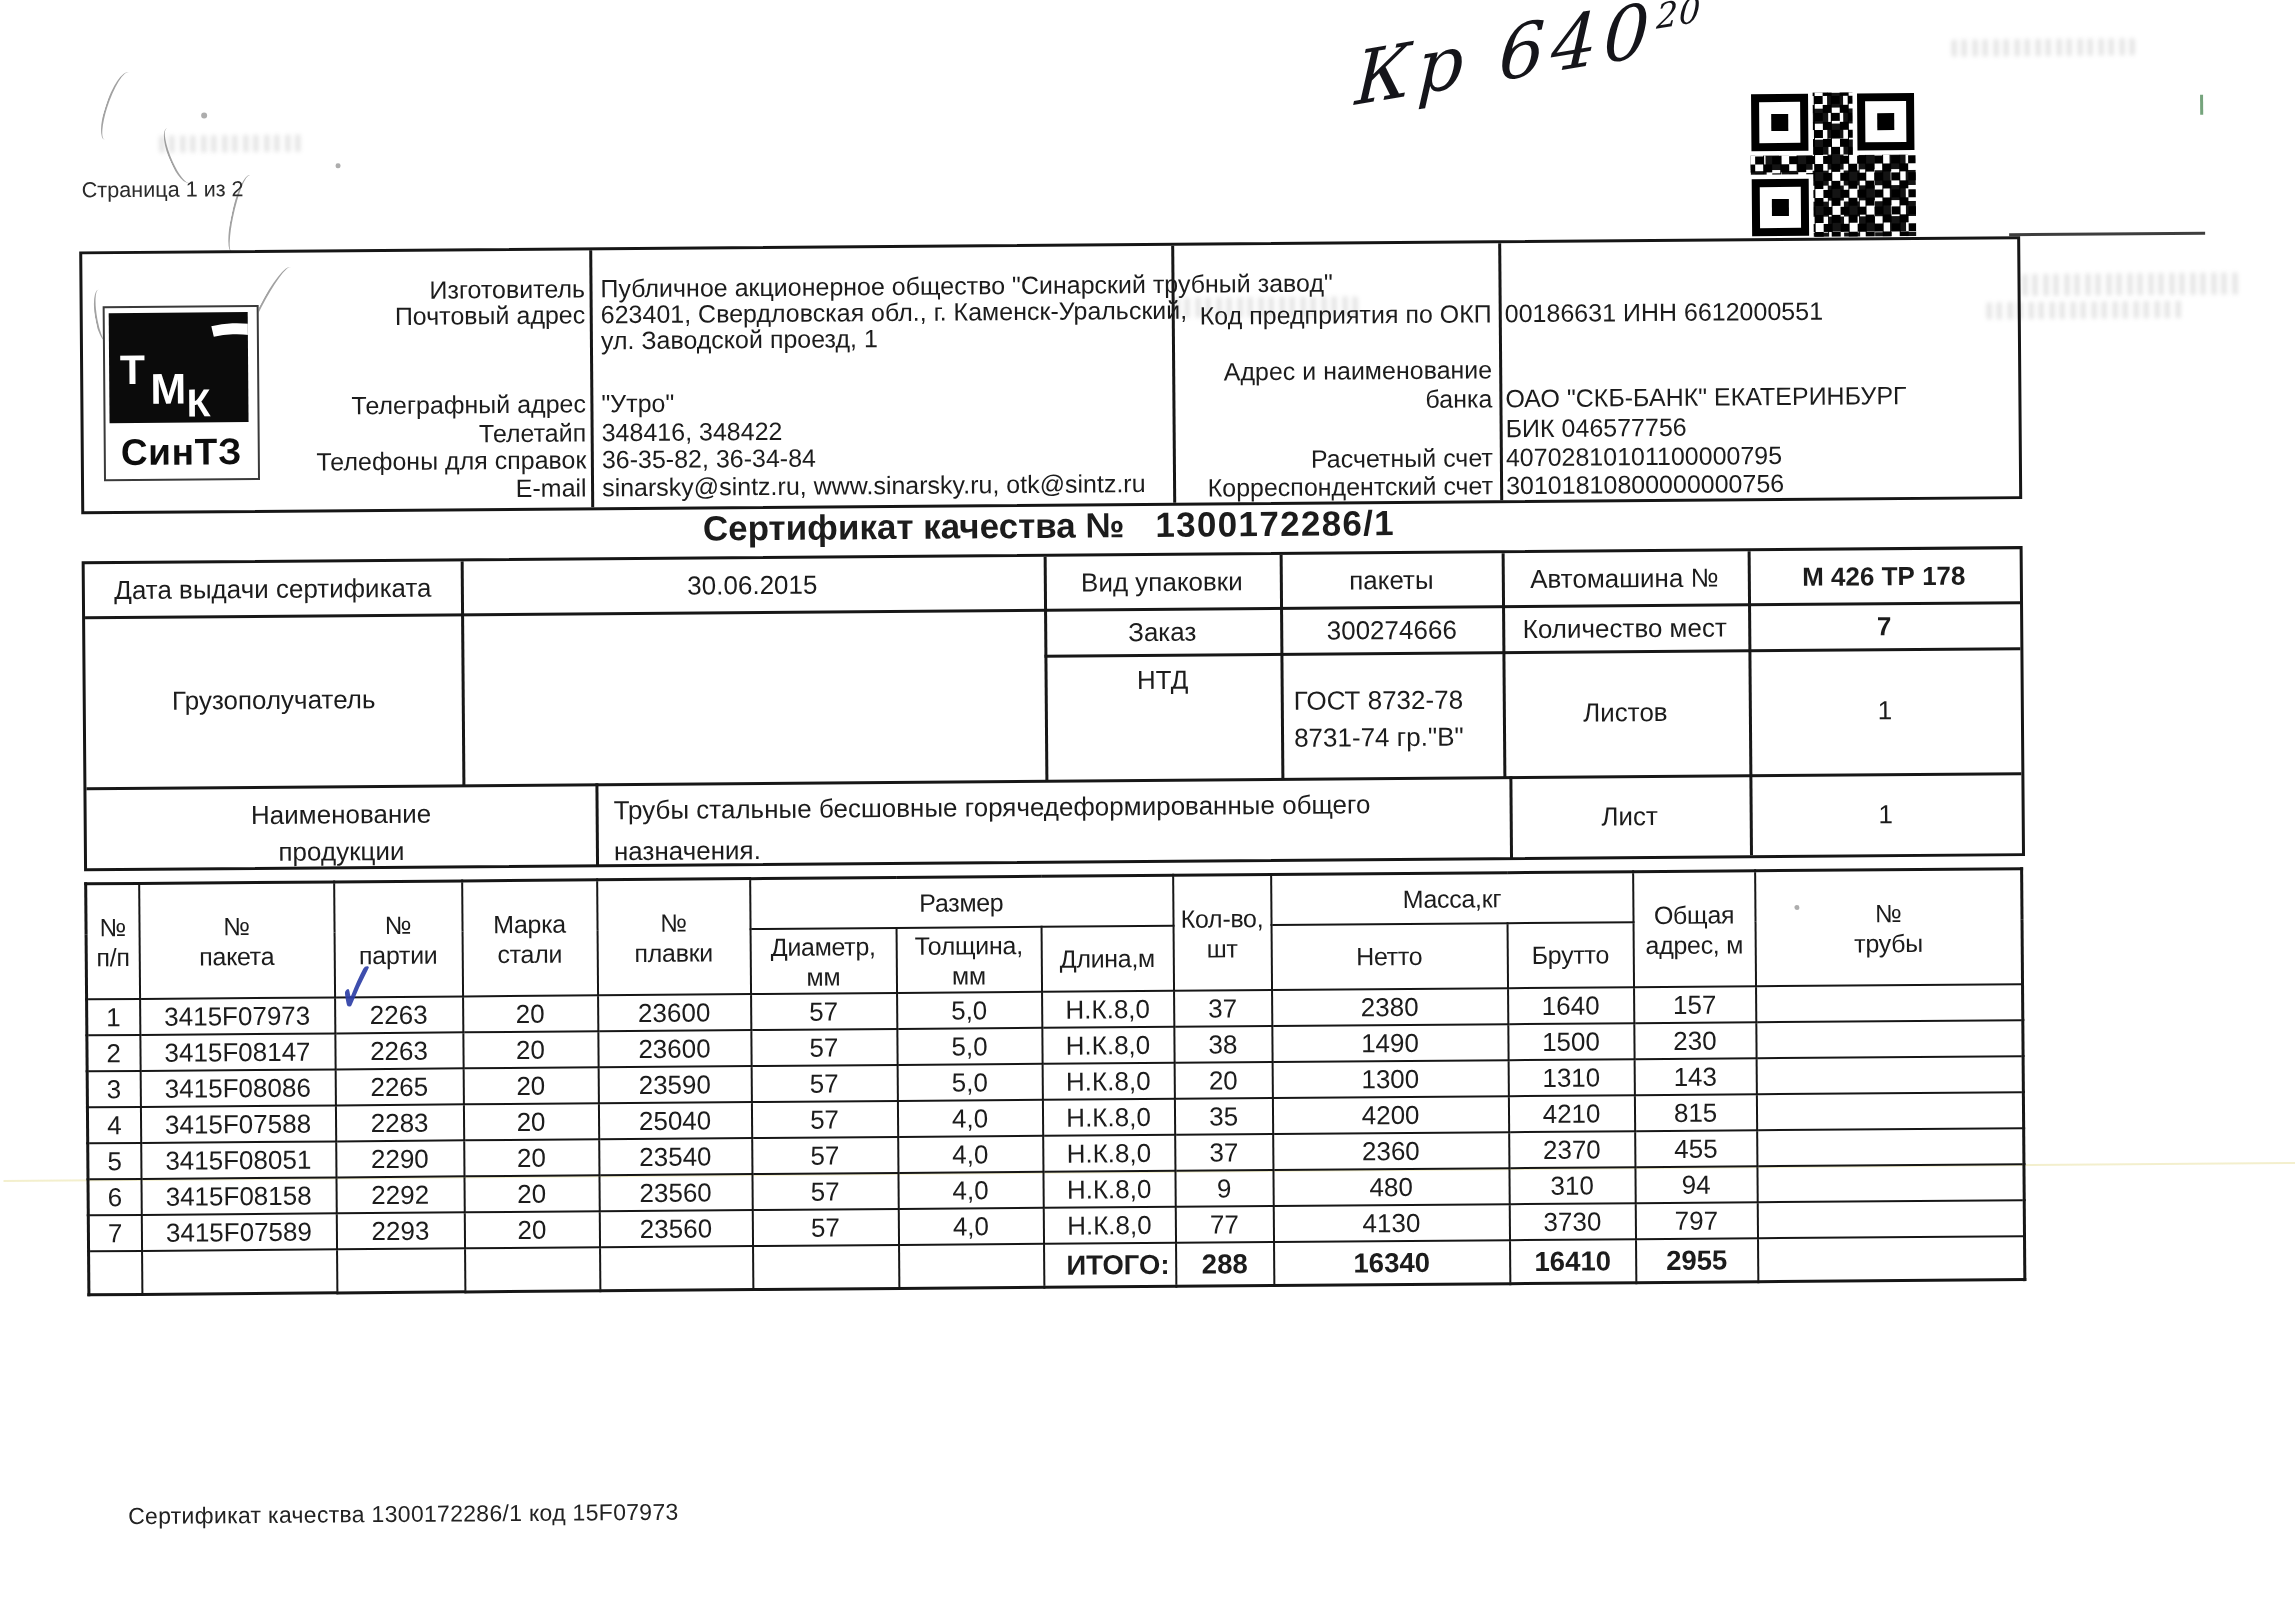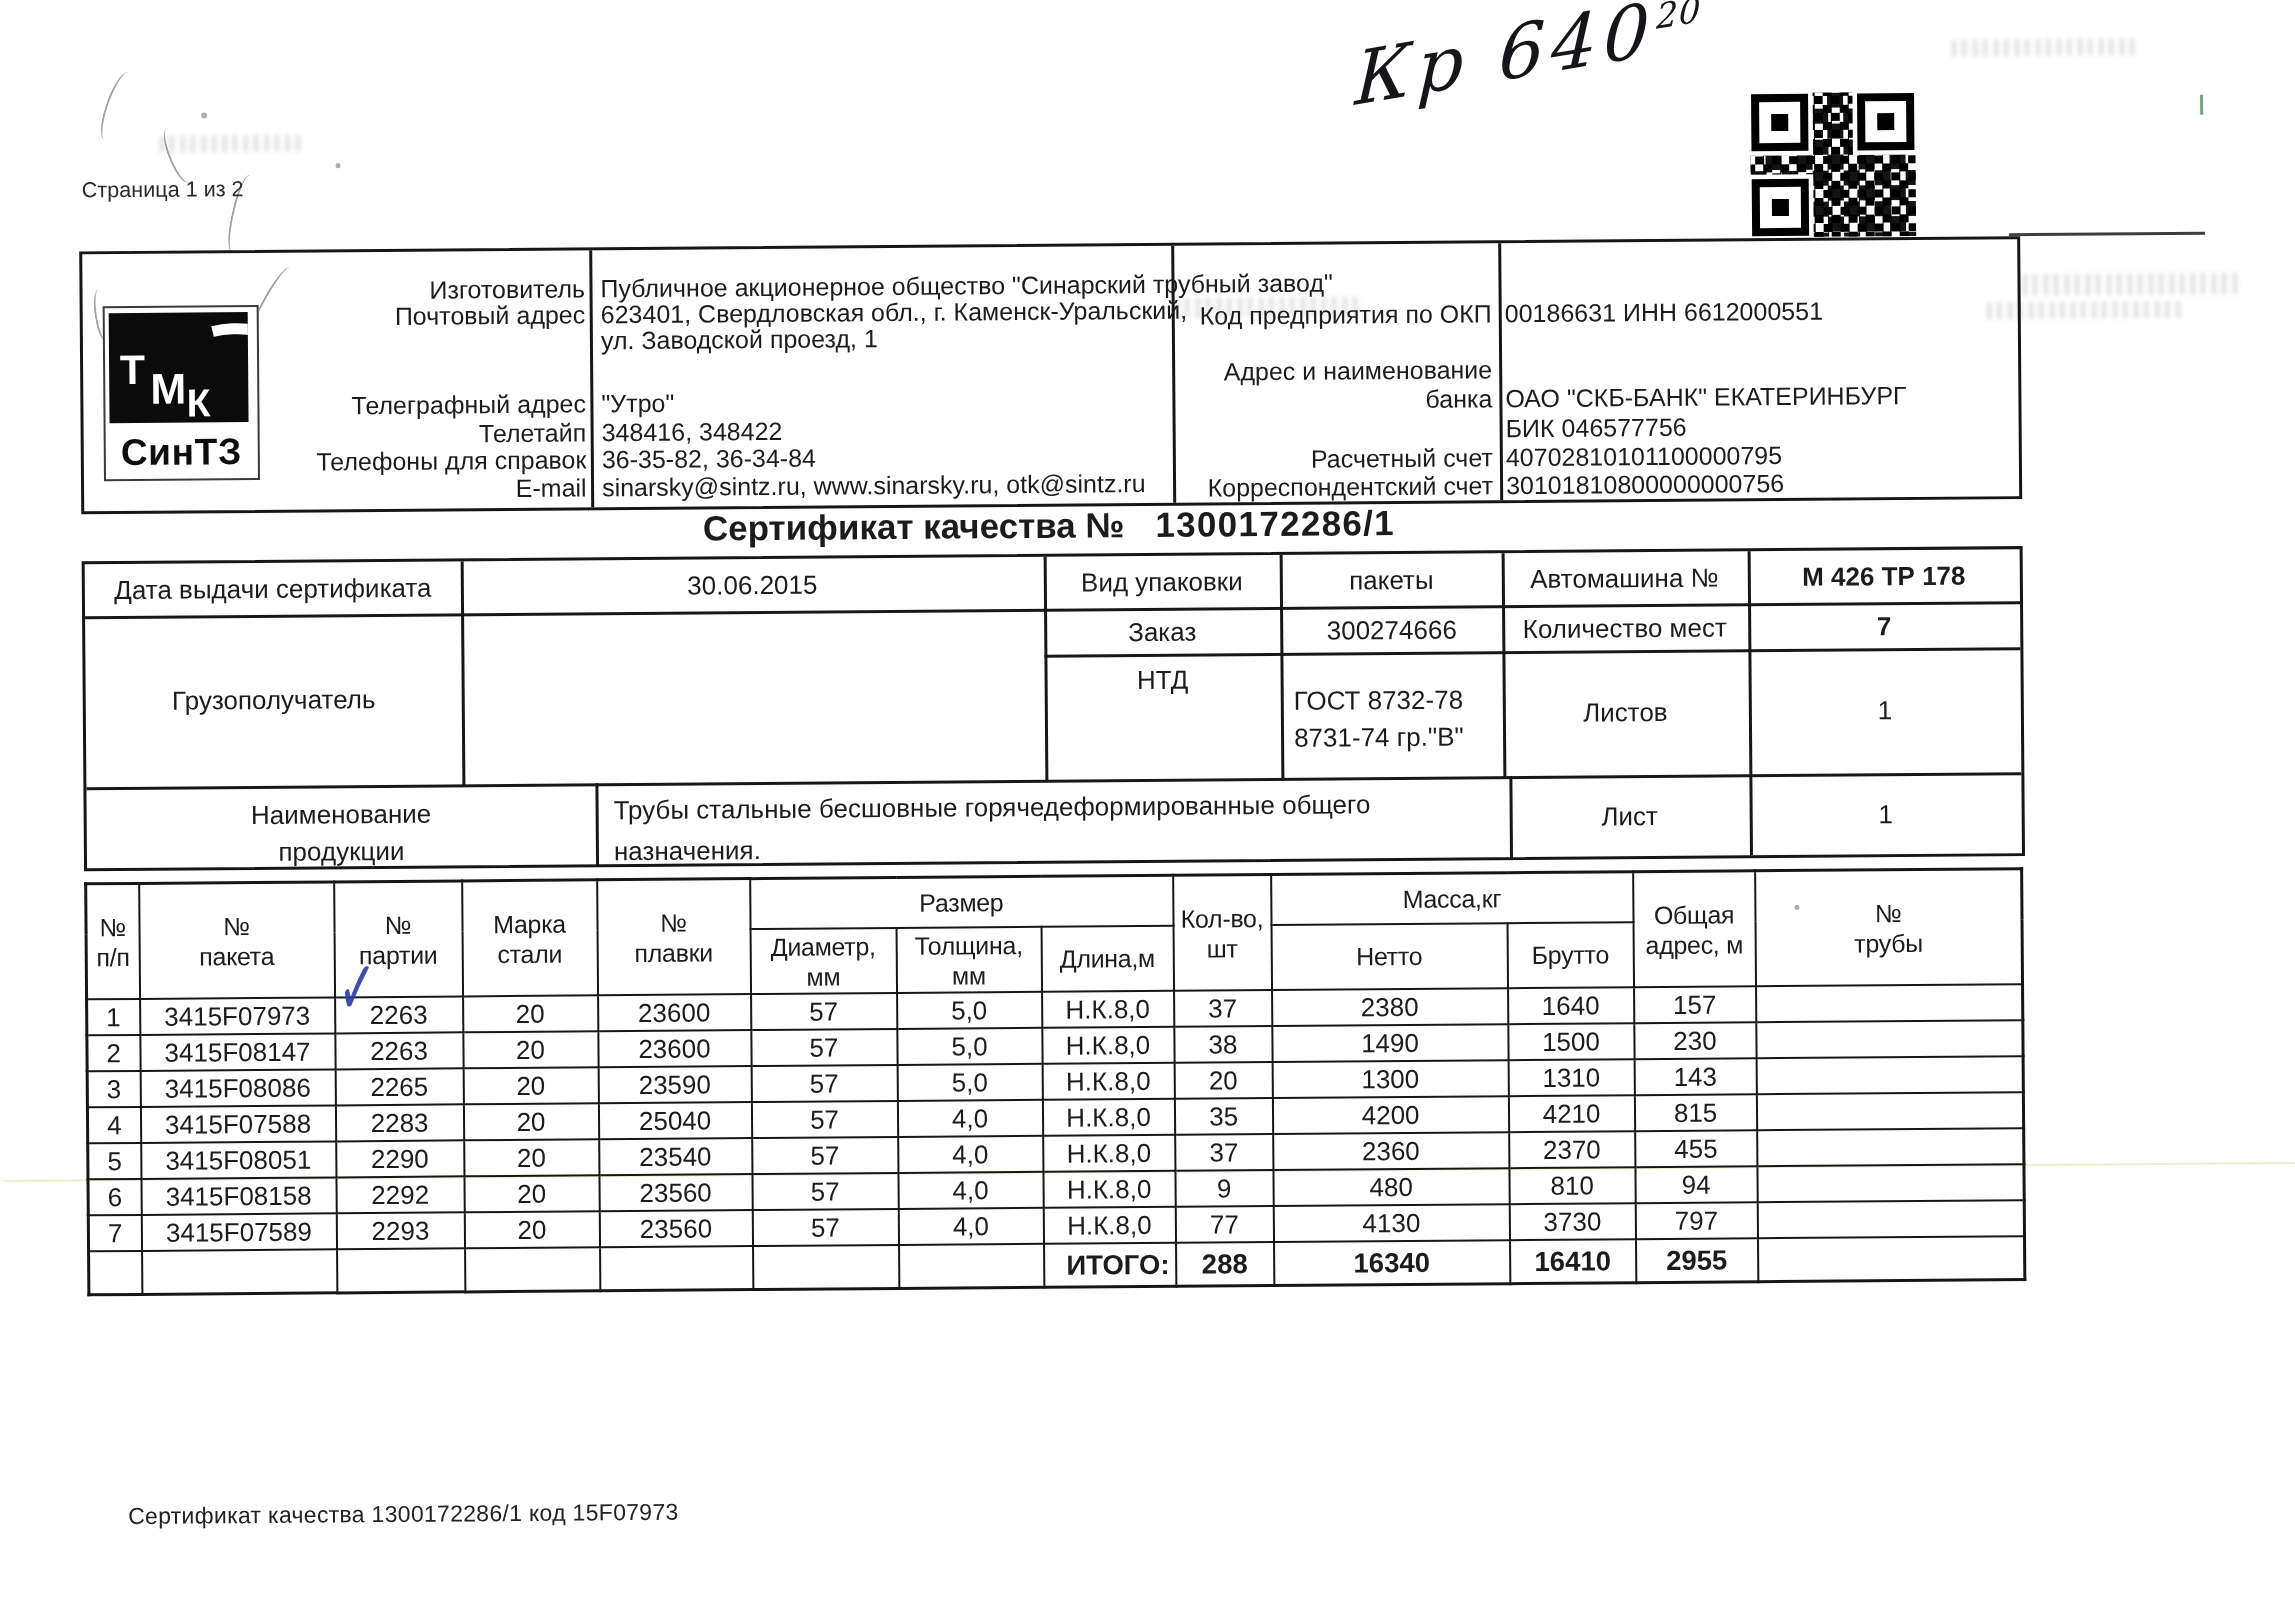--- a/index.html
+++ b/index.html
@@ -392,21 +392,21 @@
       <td>6</td>
       <td>3415F08158</td>
       <td>2292</td>
       <td>20</td>
       <td>23560</td>
       <td>57</td>
       <td>4,0</td>
       <td>Н.К.8,0</td>
       <td>9</td>
       <td>480</td>
-      <td>810</td>
+      <td>310</td>
       <td>94</td>
       <td></td>
     </tr>
 
     <tr>
       <td>7</td>
       <td>3415F07589</td>
       <td>2293</td>
       <td>20</td>
       <td>23560</td>

